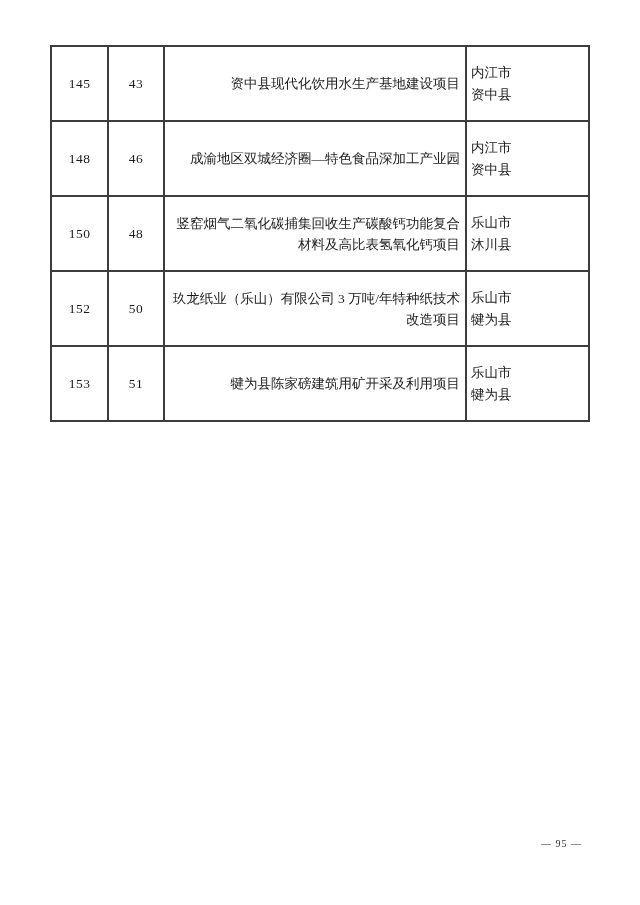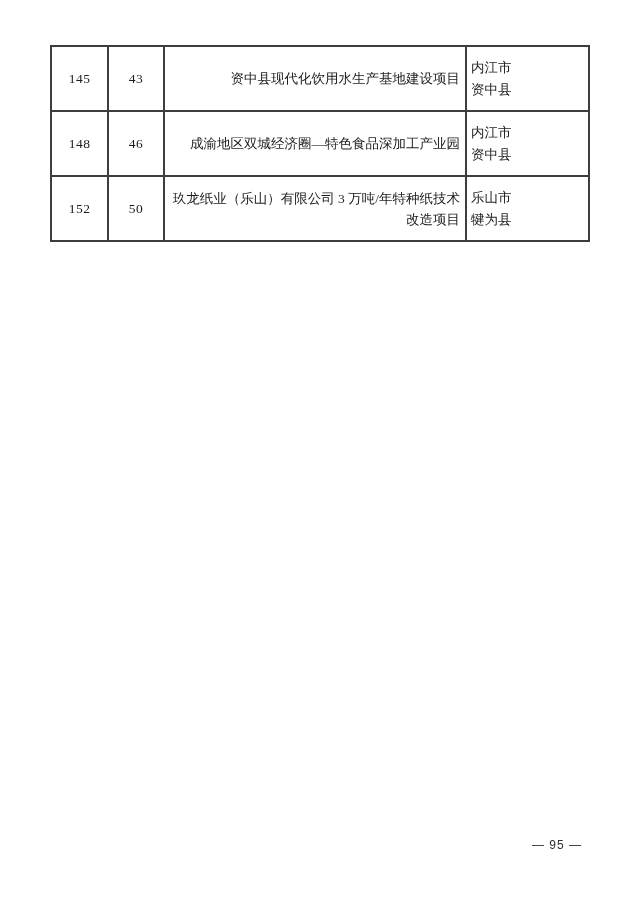--- a/index.html
+++ b/index.html
@@ -28,21 +28,21 @@
     border-collapse: collapse;
     table-layout: fixed;
   }
   table.project-table td {
     border: 2px solid #3d3d3d;
     vertical-align: middle;
     font-size: 13.5px;
     background: #ffffff;
   }
   table.project-table tr {
-    height: 65px;
+    height: 75px;
   }
   col.c-no   { width: 57px; }
   col.c-seq  { width: 56px; }
   col.c-proj { width: 302px; }
   col.c-loc  { width: 123px; }
   td.cell-no, td.cell-seq {
     text-align: center;
     font-size: 13px;
     letter-spacing: 0.5px;
   }
@@ -56,24 +56,24 @@
     padding: 0 4px;
     line-height: 22px;
   }
   .loc-line {
     display: block;
   }
   .page-footer {
     position: absolute;
     top: 838px;
     right: 58px;
-    font-size: 12px;
+    font-size: 10px;
     letter-spacing: 1px;
     color: #2e2e2e;
-    font-family: Liberation Sans, sans-serif;
+    font-family: Liberation Serif, serif;
   }
 </style>
 </head>
 <body>
 
 <div class="doc-page">
 
   <table class="project-table">
     <colgroup>
       <col class="c-no">
@@ -94,23 +94,41 @@
       <tr>
         <td class="cell-no">148</td>
         <td class="cell-seq">46</td>
         <td class="cell-project">成渝地区双城经济圈—特色食品深加工产业园</td>
         <td class="cell-location">
           <span class="loc-line">内江市</span>
           <span class="loc-line">资中县</span>
         </td>
       </tr>
       <tr>
+        <td class="cell-no">150</td>
+        <td class="cell-seq">48</td>
+        <td class="cell-project">竖窑烟气二氧化碳捕集回收生产碳酸钙功能复合材料及高比表氢氧化钙项目</td>
+        <td class="cell-location">
+          <span class="loc-line">乐山市</span>
+          <span class="loc-line">沐川县</span>
+        </td>
+      </tr>
+      <tr>
         <td class="cell-no">152</td>
         <td class="cell-seq">50</td>
         <td class="cell-project">玖龙纸业（乐山）有限公司 3 万吨/年特种纸技术改造项目</td>
+        <td class="cell-location">
+          <span class="loc-line">乐山市</span>
+          <span class="loc-line">犍为县</span>
+        </td>
+      </tr>
+      <tr>
+        <td class="cell-no">153</td>
+        <td class="cell-seq">51</td>
+        <td class="cell-project">犍为县陈家磅建筑用矿开采及利用项目</td>
         <td class="cell-location">
           <span class="loc-line">乐山市</span>
           <span class="loc-line">犍为县</span>
         </td>
       </tr>
     </tbody>
   </table>
 
   <div class="page-footer">— 95 —</div>
 

